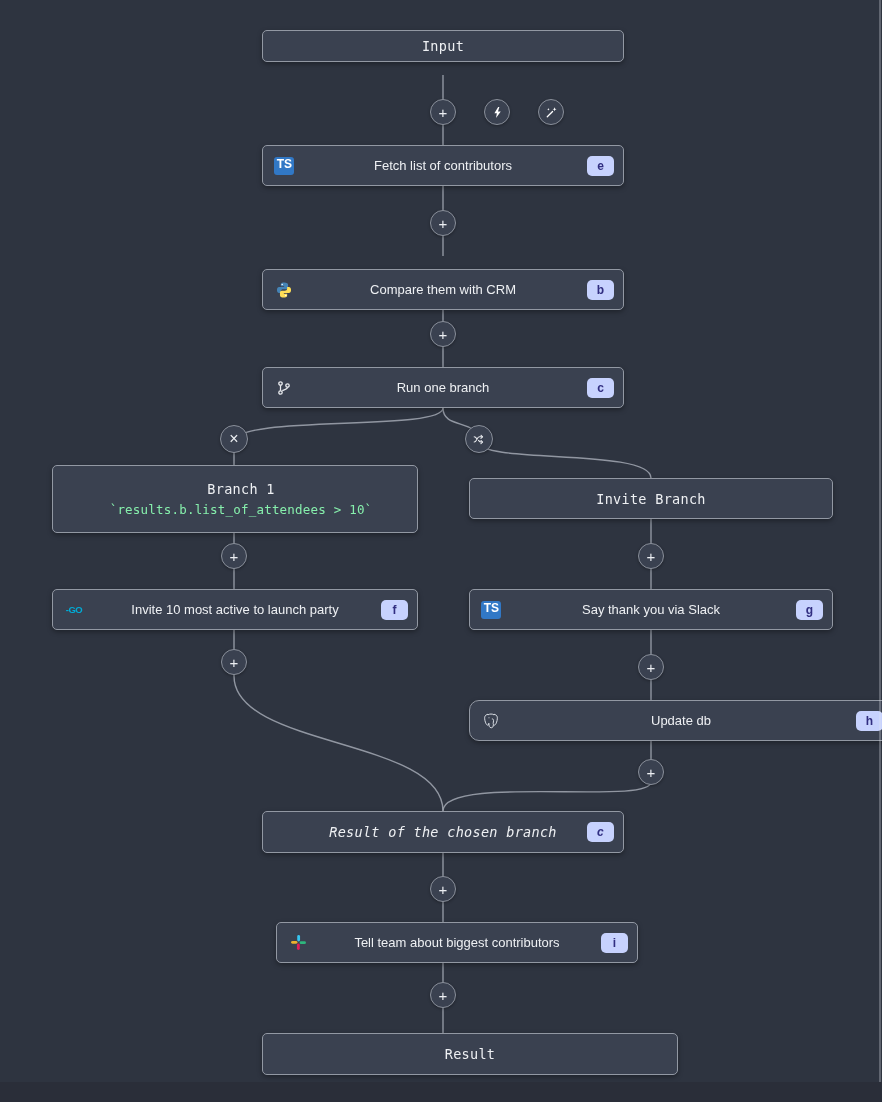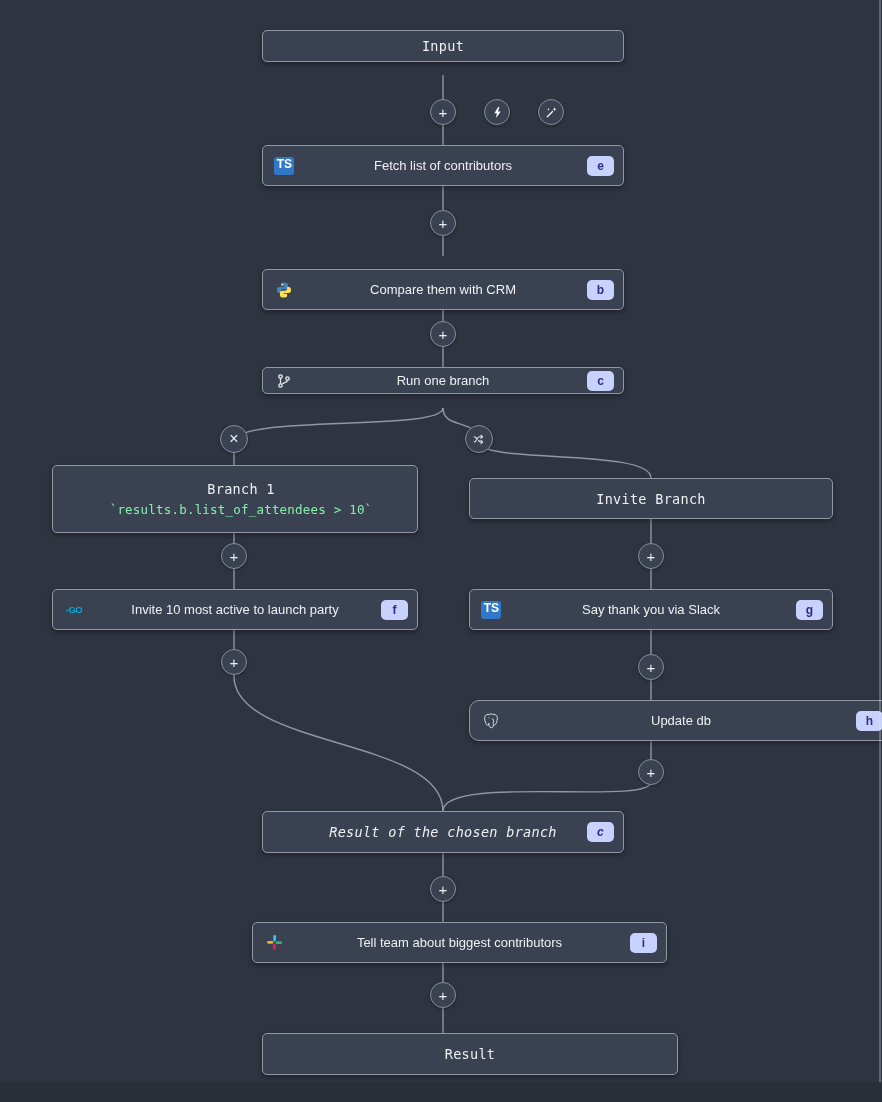--- a/index.html
+++ b/index.html
@@ -125,21 +125,21 @@
       </svg>
     </span>
     <span class="step-label">Compare them with CRM</span>
     <span class="badge">b</span>
   </div>
 
   <div class="circle" style="left:430px;top:321px;">
     <span class="plus-glyph">+</span>
   </div>
 
-  <div class="node" style="left:262px;top:367px;width:362px;height:27px;">
+  <div class="node" style="left:262px;top:367px;width:362px;height:41px;">
     <span class="lang-icon">
       <svg viewBox="0 0 16 16" width="16" height="16" fill="none" stroke="#e8eaee" stroke-width="1.3">
         <circle cx="4.5" cy="3.5" r="1.7"></circle>
         <circle cx="4.5" cy="12.5" r="1.7"></circle>
         <circle cx="11.5" cy="5.5" r="1.7"></circle>
         <path d="M4.5 5.2v5.6M11.5 7.2c0 2.3-3.5 2.3-5.3 3.3"></path>
       </svg>
     </span>
     <span class="step-label">Run one branch</span>
     <span class="badge">c</span>
@@ -221,21 +221,21 @@
 
   <div class="node mono" style="left:262px;top:811px;width:362px;height:42px;font-style:italic;">
     <span>Result of the chosen branch</span>
     <span class="badge">c</span>
   </div>
 
   <div class="circle" style="left:430px;top:876px;">
     <span class="plus-glyph">+</span>
   </div>
 
-  <div class="node" style="left:252px;top:922px;width:415px;height:41px;">
+  <div class="node" style="left:276px;top:922px;width:362px;height:41px;">
     <span class="lang-icon">
       <svg viewBox="0 0 24 24" width="17" height="17">
         <rect x="10.2" y="1.5" width="4" height="9" rx="2" fill="#36c5f0"></rect>
         <rect x="13.5" y="10.2" width="9" height="4" rx="2" fill="#2eb67d"></rect>
         <rect x="9.8" y="13.5" width="4" height="9" rx="2" fill="#e01e5a"></rect>
         <rect x="1.5" y="9.8" width="9" height="4" rx="2" fill="#ecb22e"></rect>
       </svg>
     </span>
     <span class="step-label">Tell team about biggest contributors</span>
     <span class="badge">i</span>

